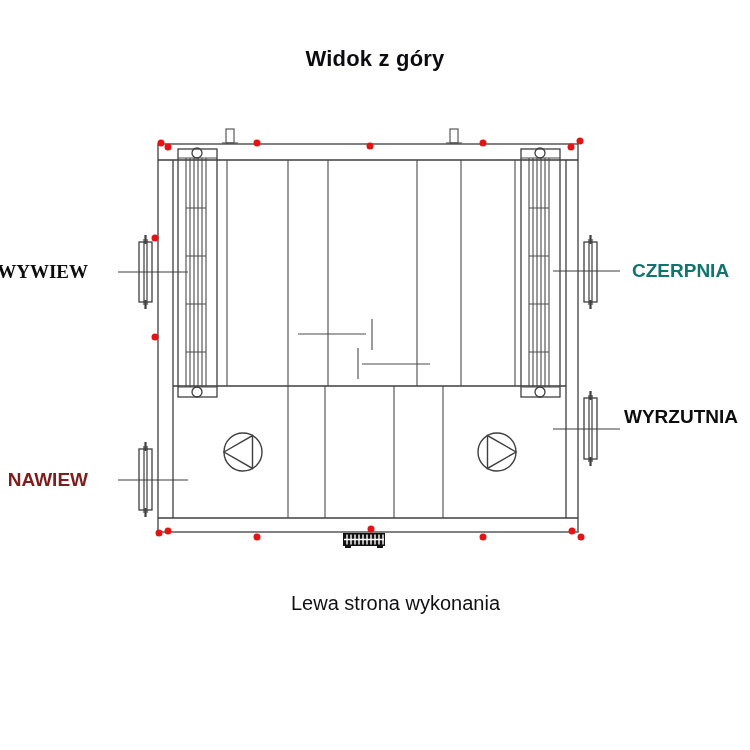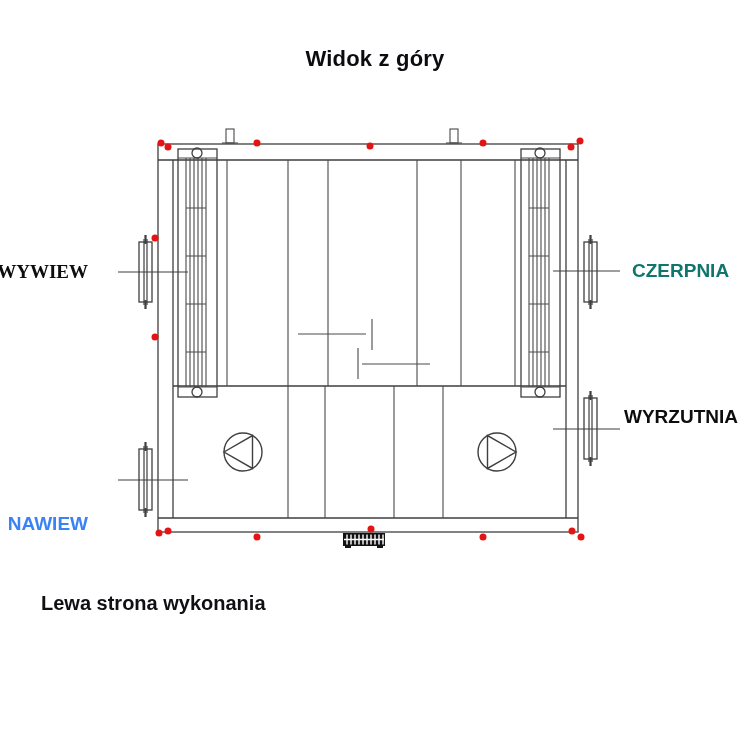--- a/index.html
+++ b/index.html
@@ -10,23 +10,23 @@
   .stage{position:absolute;inset:0;width:750px;height:598px;}
   .title{
     position:absolute;top:46px;left:0;width:750px;text-align:center;
     font-size:22px;font-weight:bold;color:#0b0b10;letter-spacing:0.2px;
   }
   .subtitle{
     position:absolute;top:76px;left:0;width:750px;text-align:center;
     font-size:21px;font-weight:400;color:#3d4759;
   }
   .caption{
-    position:absolute;top:592px;left:0;width:750px;
+    position:absolute;top:592px;left:0;width:750px;text-align:center;
     padding-left:41px;box-sizing:border-box;
-    font-size:20px;font-weight:bold;color:#101014;
+    font-size:20px;font-weight:normal;color:#101014;
   }
   .port-label{
     position:absolute;font-size:19px;font-weight:bold;color:#0d0d0d;
     line-height:22px;white-space:nowrap;
   }
   #label-wywiew{right:662px;top:261px;text-align:right;}
   #label-nawiew{right:662px;top:469px;text-align:right;}
   #label-czerpnia{left:632px;top:260px;}
   #label-wyrzutnia{left:624px;top:406px;}
   svg{position:absolute;top:0;left:0;}
@@ -140,18 +140,18 @@
         <circle cx="371" cy="529" r="3.5" fill="#e51414"></circle>
         <circle cx="483" cy="537" r="3.5" fill="#e51414"></circle>
         <circle cx="572" cy="531" r="3.5" fill="#e51414"></circle>
         <circle cx="581" cy="537" r="3.5" fill="#e51414"></circle>
         <circle cx="155" cy="238" r="3.5" fill="#e51414"></circle>
         <circle cx="155" cy="337" r="3.5" fill="#e51414"></circle>
       </g>
   </svg>
 
   <div class="port-label" id="label-wywiew" style="color: rgb(13, 13, 13); font-family: Liberation Serif, serif;">WYWIEW</div>
-  <div class="port-label" id="label-nawiew" style="color: #3b82f6; margin-top: 44px;">NAWIEW</div>
+  <div class="port-label" id="label-nawiew" style="color: #7f1d1d;">NAWIEW</div>
   <div class="port-label" id="label-czerpnia" style="color: #0f766e;">CZERPNIA</div>
   <div class="port-label" id="label-wyrzutnia" style="color: rgb(13, 13, 13);">WYRZUTNIA</div>
 
   <div class="caption">Lewa strona wykonania</div>
 </div>
 
 </body></html>

